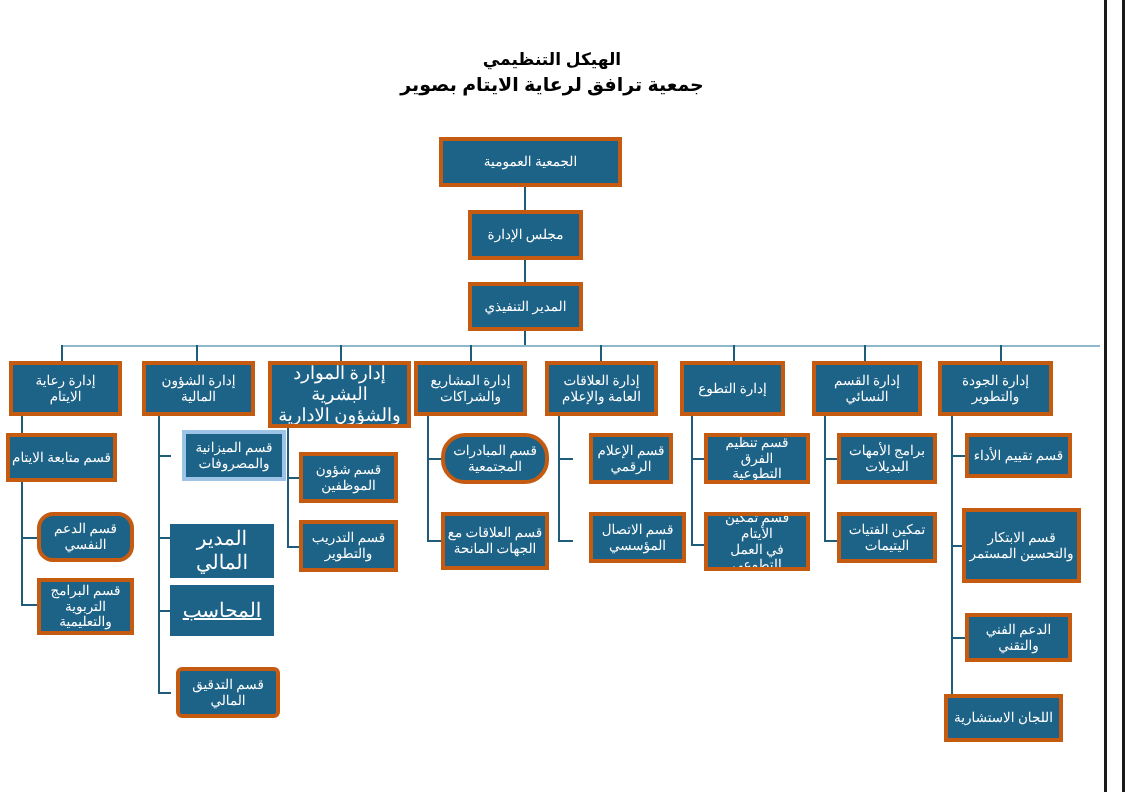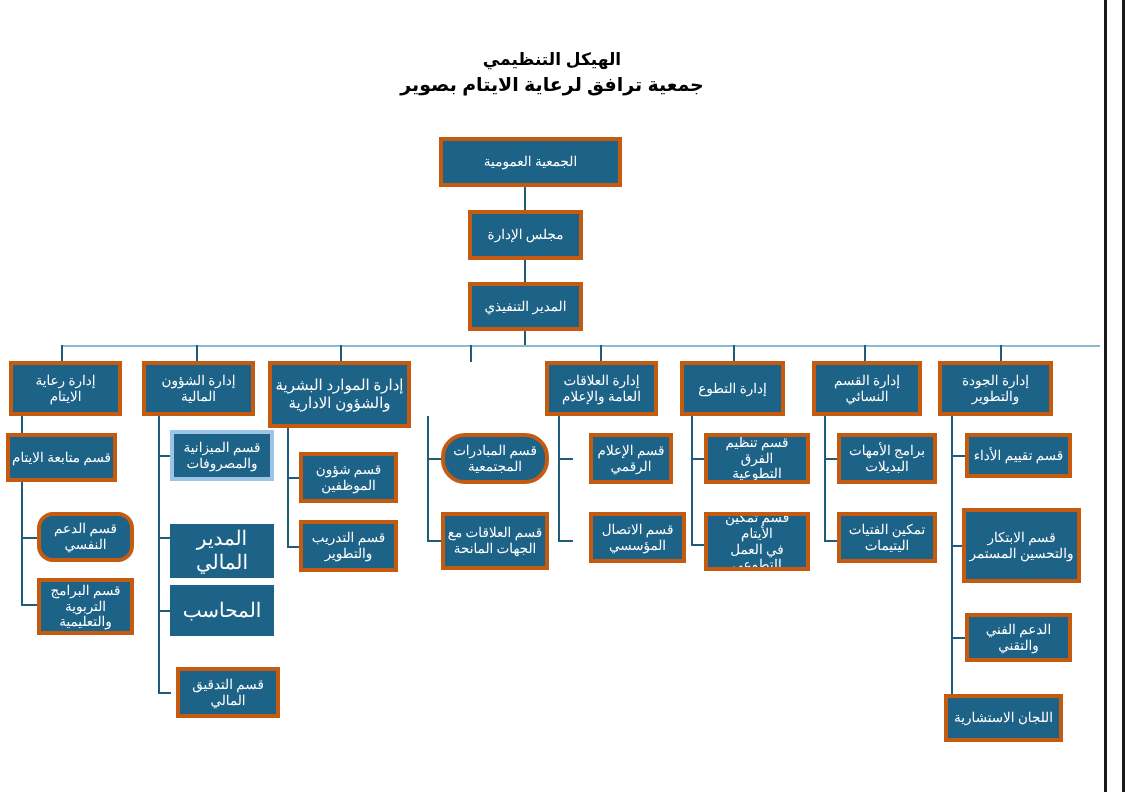--- a/index.html
+++ b/index.html
@@ -50,21 +50,21 @@
     justify-content:center;
     text-align:center;
     font-size:13.5px;
     line-height:1.18;
     padding:1px 2px;
     white-space:pre-line;
     overflow:hidden;
   }
   .node.blue-edge{border-color:#9dc3e6;}
   .node.no-edge{border:none;font-size:20px;}
-  .node.big{font-size:15px;}
+  .node.big{font-size:18px;}
 
   
   .ln{position:absolute;background:#1f5c7a;}
   .lnv{width:2px;}
   .lnh{height:2px;}
   .ln-pale{background:#8fb8cc;}
 </style>
 </head>
 <body>
 
@@ -93,20 +93,22 @@
   <div class="ln lnv" style="left:733px;top:345px;height:17px;"></div>
   <div class="ln lnv" style="left:864px;top:345px;height:17px;"></div>
   <div class="ln lnv" style="left:1000px;top:345px;height:17px;"></div>
 
   <div class="node" style="left:9px;top:361px;width:113px;height:55px;">إدارة رعاية
 الايتام</div>
   <div class="node" style="left:142px;top:361px;width:113px;height:55px;">إدارة الشؤون
 المالية</div>
   <div class="node big" style="left:268px;top:361px;width:143px;height:67px;">إدارة الموارد البشرية
 والشؤون الادارية</div>
+  <div class="node" style="left:414px;top:361px;width:113px;height:55px;">إدارة المشاريع
+والشراكات</div>
   <div class="node" style="left:545px;top:361px;width:113px;height:55px;">إدارة العلاقات
 العامة والإعلام</div>
   <div class="node" style="left:680px;top:361px;width:105px;height:55px;">إدارة التطوع</div>
   <div class="node" style="left:812px;top:361px;width:110px;height:55px;">إدارة القسم
 النسائي</div>
   <div class="node" style="left:938px;top:361px;width:115px;height:55px;">إدارة الجودة
 والتطوير</div>
 
   <div class="ln lnv" style="left:21px;top:416px;height:17px;"></div>
   <div class="ln lnv" style="left:21px;top:482px;height:123px;"></div>
@@ -118,25 +120,25 @@
   <div class="node" style="left:37px;top:578px;width:97px;height:57px;">قسم البرامج
 التربوية
 والتعليمية</div>
 
   <div class="ln lnv" style="left:158px;top:416px;height:276px;"></div>
   <div class="ln lnh" style="left:158px;top:455px;width:13px;"></div>
   <div class="ln lnh" style="left:158px;top:537px;width:13px;"></div>
   <div class="ln lnh" style="left:158px;top:610px;width:13px;"></div>
   <div class="ln lnh" style="left:158px;top:692px;width:13px;"></div>
 
-  <div class="node blue-edge" style="left:170px;top:430px;width:104px;height:51px;">قسم الميزانية
+  <div class="node blue-edge" style="left:182px;top:430px;width:104px;height:51px;">قسم الميزانية
 والمصروفات</div>
   <div class="node no-edge" style="left:170px;top:524px;width:104px;height:54px;">المدير المالي</div>
-  <div class="node no-edge" style="left:170px;top:585px;width:104px;height:51px;">المحاسب</div>
-  <div class="node" style="left:176px;top:667px;width:104px;height:51px;">قسم التدقيق
+  <div class="node no-edge" style="left:170px;top:585px;width:104px;height:51px;text-decoration:underline;">المحاسب</div>
+  <div class="node" style="left:176px;top:667px;width:104px;height:51px;border-radius:6px;">قسم التدقيق
 المالي</div>
 
   <div class="ln lnv" style="left:287px;top:428px;height:118px;"></div>
   <div class="ln lnh" style="left:287px;top:477px;width:13px;"></div>
   <div class="ln lnh" style="left:287px;top:546px;width:13px;"></div>
 
   <div class="node" style="left:299px;top:452px;width:99px;height:51px;">قسم شؤون
 الموظفين</div>
   <div class="node" style="left:299px;top:520px;width:99px;height:52px;">قسم التدريب
 والتطوير</div>

